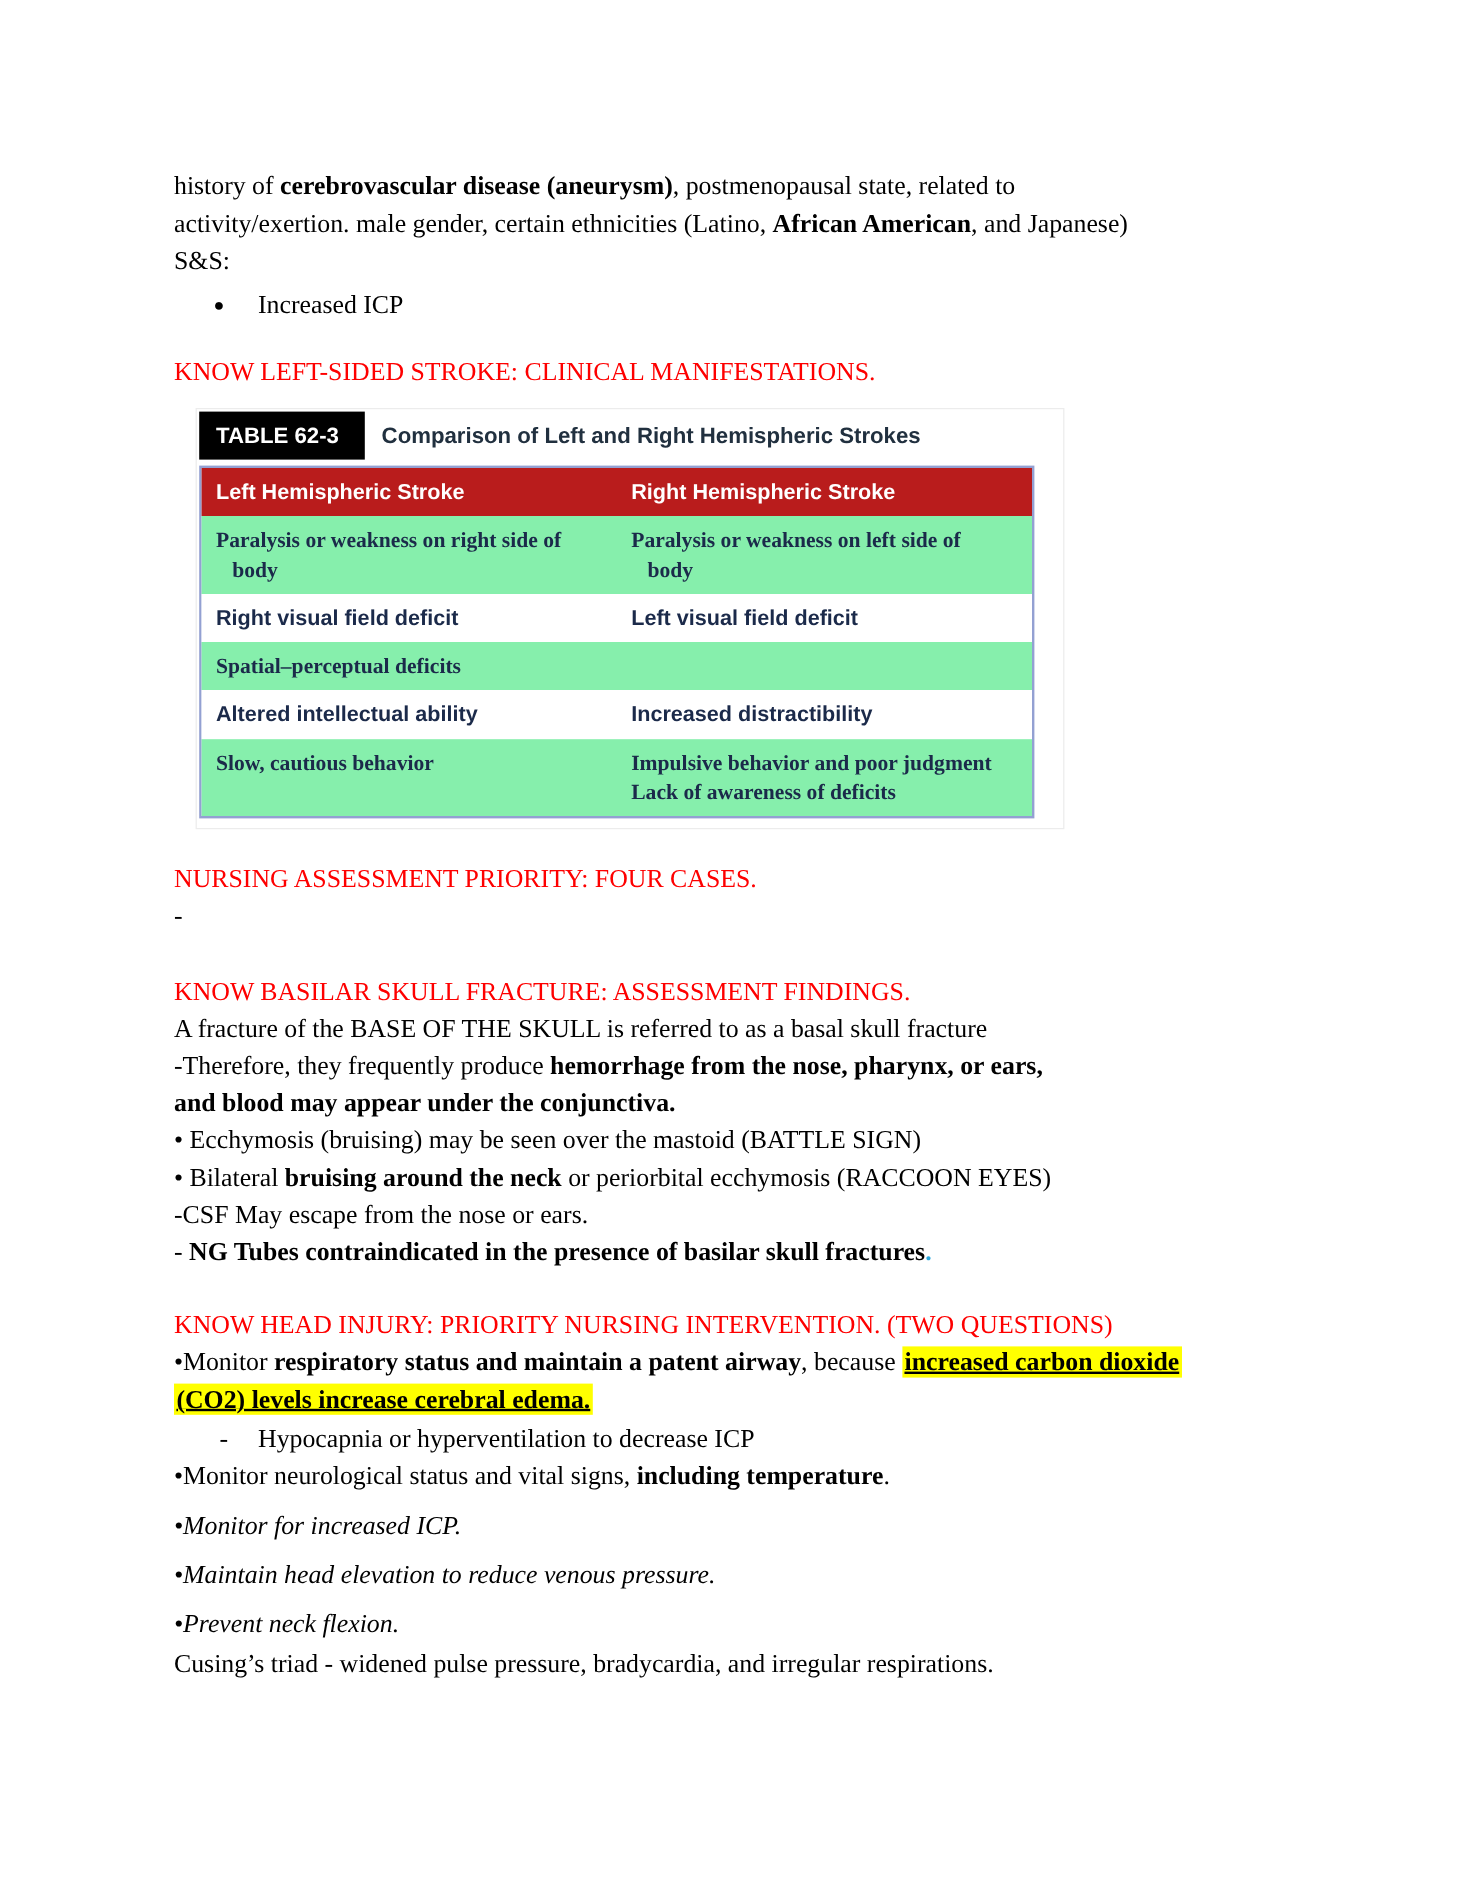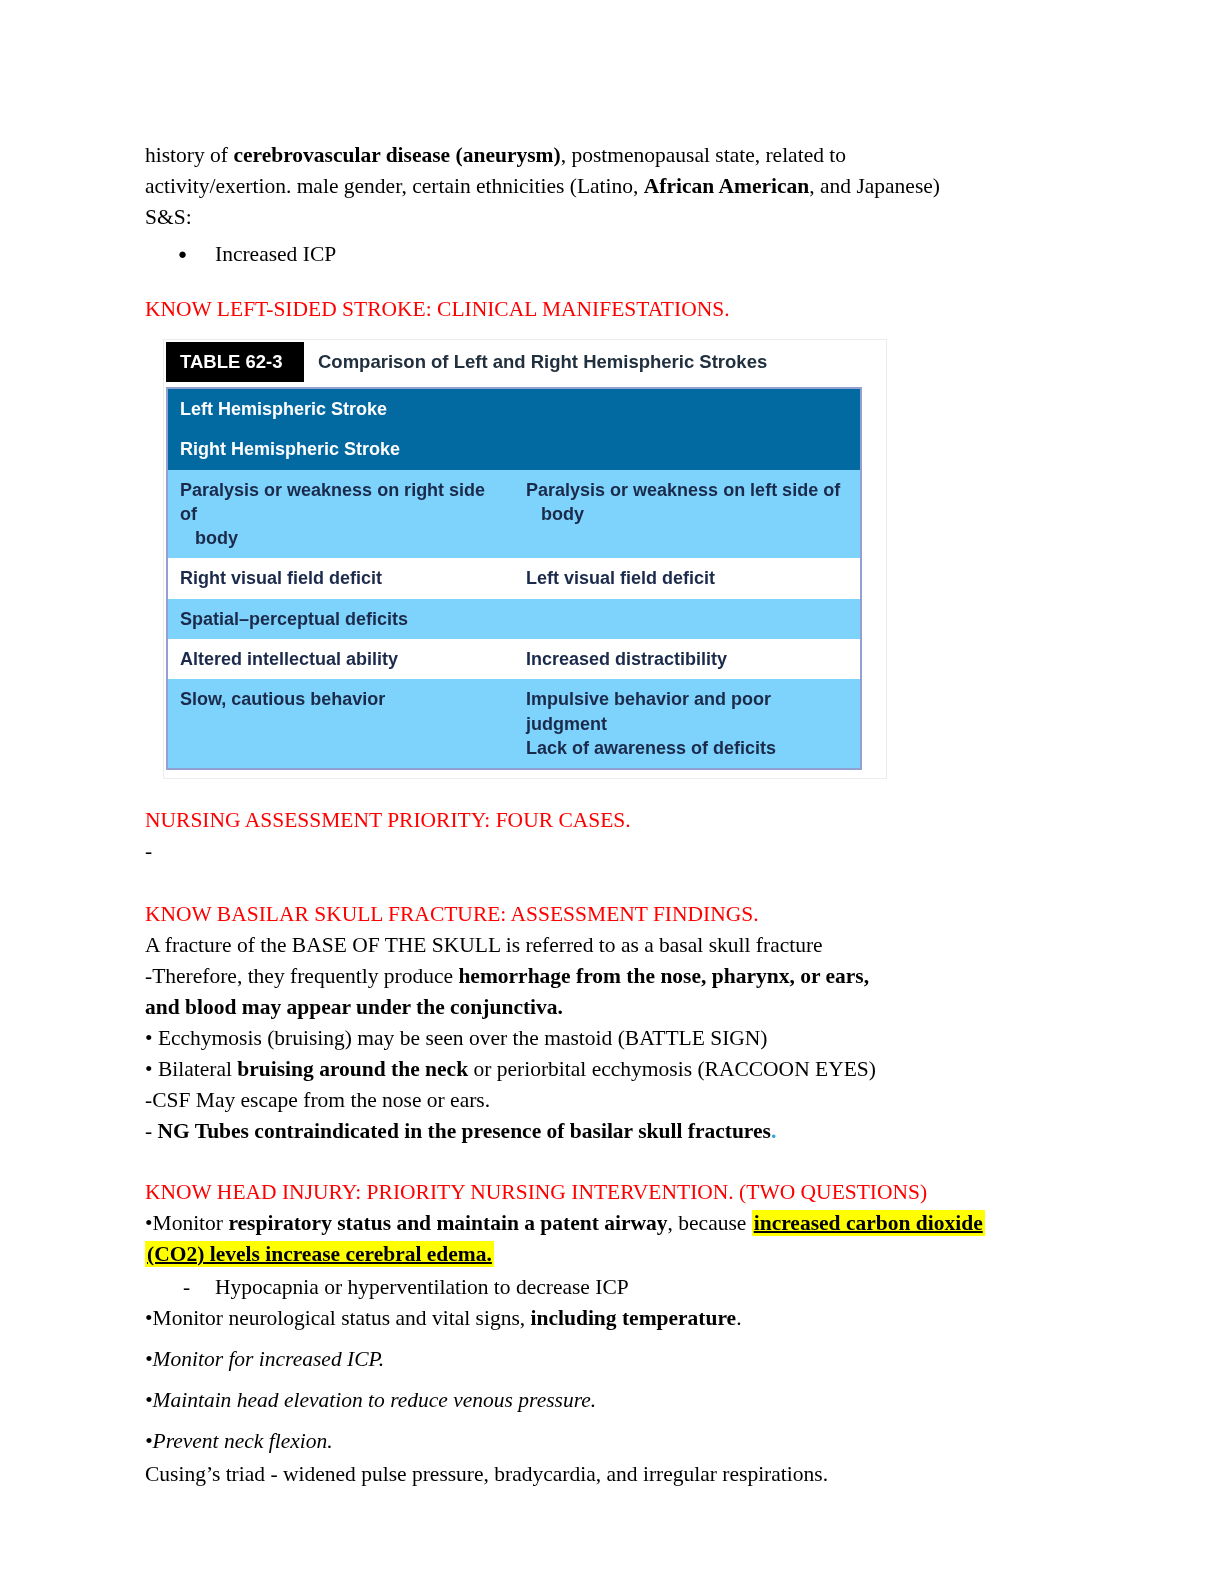--- a/index.html
+++ b/index.html
@@ -28,23 +28,23 @@
 
   
   .figure { margin:14px 0 6px 18px; width:724px; border:1px solid #ececec; background:#fff;
             font-family:"Liberation Sans", sans-serif; padding:2px 4px 8px 2px; }
   .tbar { display:flex; align-items:stretch; height:40px; }
   .tlabel { background:#000000; color:#fff; font-weight:bold; font-size:18.5px;
             width:138px; display:flex; align-items:center; padding-left:14px; }
   .ttitle { color:#21303f; font-weight:bold; font-size:18.5px; display:flex; align-items:center;
             padding-left:14px; }
   .stable { border:2px solid #93a0d2; margin-top:5px; width:696px; }
-  .thead { display:flex; background:#0369a1; color:#fff; font-weight:bold; font-size:18px;flex-direction:column; }
+  .thead { display:flex; background:#b91c1c; color:#fff; font-weight:bold; font-size:18px; }
   .trow { display:flex; font-size:18px; font-weight:bold; color:#1b2a4a; background:#fff; }
-  .trow.alt { background:#7dd3fc; }
+  .trow.alt { background:#86efac;font-family:Liberation Serif, serif; }
   .tcell { width:50%; padding:8px 10px 8px 12px; white-space:pre-line; line-height:1.35; }
 
   
   .diagram { position:absolute; left:735px; top:1118px; width:440px; height:250px;
              font-family:"Liberation Sans", sans-serif; color:#2b2b2b; }
   .diag-label { position:absolute; font-size:17px; line-height:1.4; }
   .diag-top    { left:165px; top:4px; }
   .diag-left   { left:8px;  top:196px; white-space:pre-line; }
   .diag-right  { left:322px; top:206px; }
   .diag-center { left:118px; top:152px; width:176px; text-align:center;

